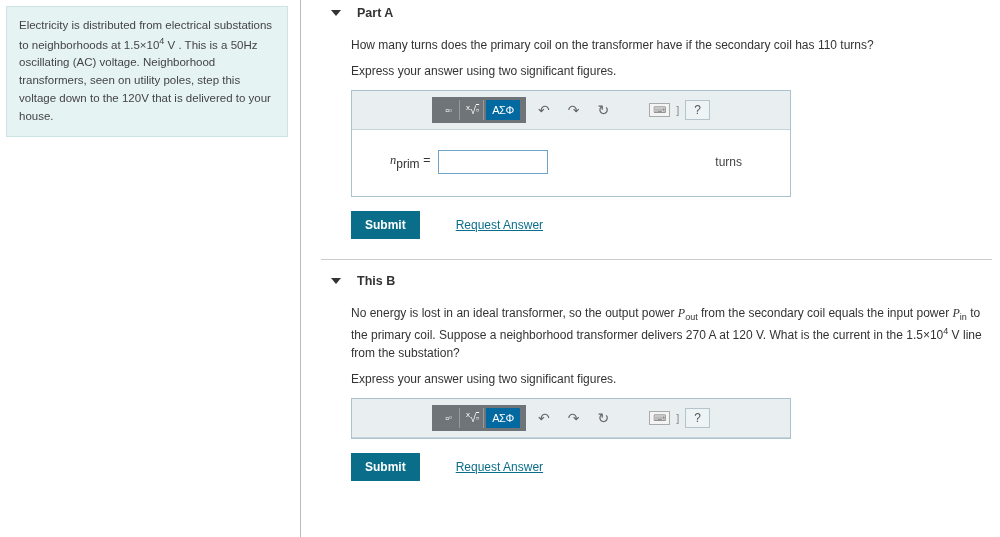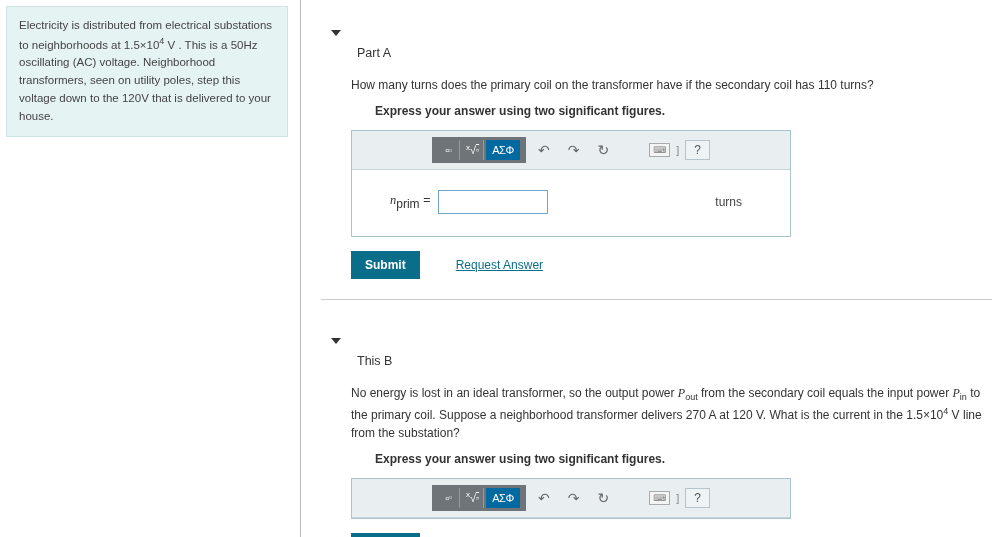--- a/index.html
+++ b/index.html
@@ -5,24 +5,24 @@
   * { box-sizing: border-box; margin: 0; padding: 0; }
   body { font-family: Arial, Helvetica, sans-serif; font-size: 12px; color: #333; background: #fff; width: 1000px; height: 537px; overflow: hidden; }
   .container { display: flex; height: 537px; }
   .left-col { width: 300px; padding: 6px 12px 6px 6px; }
   .problem-box { background: #e6f3f3; border: 1px solid #cde4e4; padding: 10px 12px; color: #444; line-height: 1.55; font-size: 11.5px; }
   .divider { width: 1px; background: #bbb; margin: 0 0; height: 537px; }
   .right-col { flex: 1; padding: 6px 8px 6px 30px; position: relative; }
   .part { margin-bottom: 18px; }
   .part-header { display: flex; align-items: center; gap: 16px; margin-bottom: 16px; }
   .caret-down { width: 0; height: 0; border-left: 5px solid transparent; border-right: 5px solid transparent; border-top: 6px solid #333; }
-  .part-title { font-weight: normal; color: #333; font-size: 12.5px; margin-top: 40px; }
+  .part-title { font-weight: bold; color: #333; font-size: 12.5px; }
   .part-body { padding-left: 20px; }
   .question-text { margin-bottom: 10px; color: #333; line-height: 1.5; }
-  .instruction { font-weight: bold; margin-bottom: 12px; margin-left: 24px; }
+  .instruction { font-weight: normal; margin-bottom: 12px; }
   .answer-panel { border: 1px solid #aac4cf; width: 440px; padding: 0; margin-bottom: 14px; }
   .toolbar { background: #e9eef1; border-bottom: 1px solid #c8d4da; padding: 6px 80px; display: flex; align-items: center; gap: 6px; }
   .toolbar-dark { background: #6e7478; padding: 3px 6px; display: flex; gap: 2px; align-items: center; }
   .tool-btn { width: 22px; height: 20px; background: #6e7478; color: #fff; display: inline-flex; align-items: center; justify-content: center; font-size: 11px; border-right: 1px solid #999; cursor: pointer; }
   .tool-btn:last-child { border-right: none; }
   .tool-btn.greek { font-size: 11px; letter-spacing: -0.5px; width: 34px; background:#0369a1; }
   .tb-spacer { flex: 1; }
   .tb-icon { color: #666; font-size: 14px; padding: 0 6px; cursor: pointer; }
   .tb-help { border: 1px solid #b5c3ca; background: #eef3f5; color: #555; padding: 2px 8px; cursor: pointer; font-size: 12px; }
   .input-row { display: flex; align-items: center; padding: 20px 18px 22px 38px; gap: 8px; }

